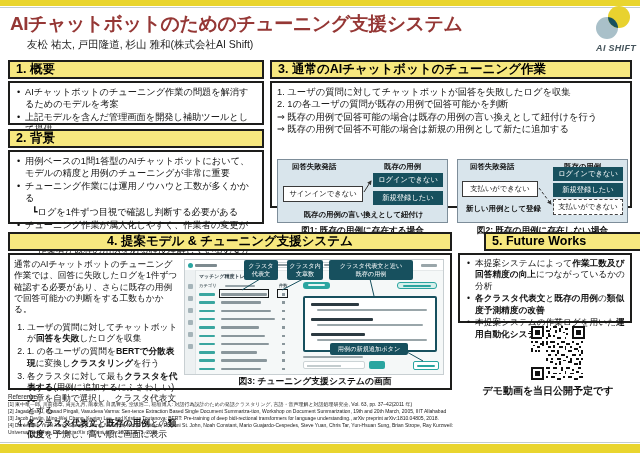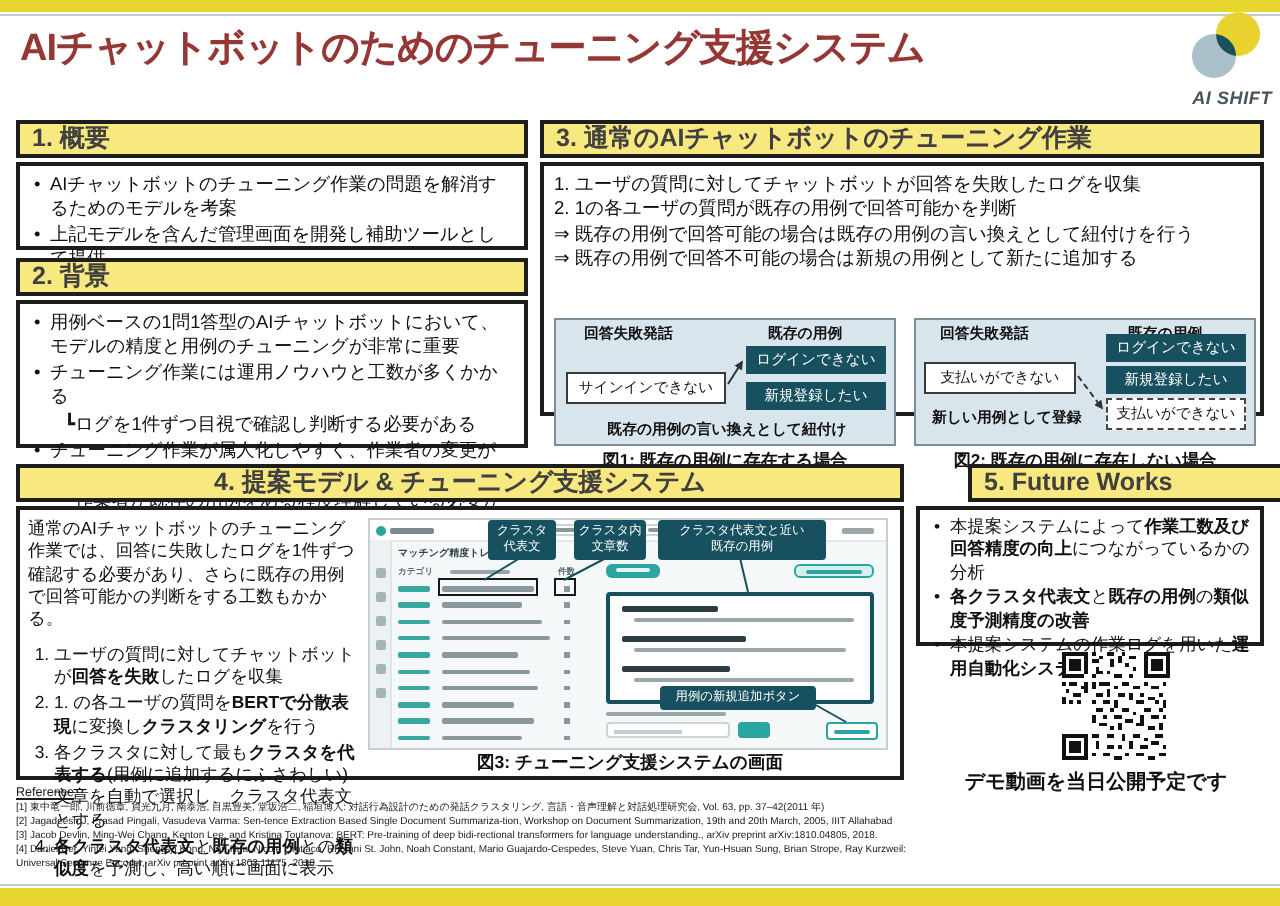--- a/index.html
+++ b/index.html
@@ -4,21 +4,21 @@
 <style>
   html,body{margin:0;padding:0;}
   body{width:640px;height:453px;background:#eef0f0;font-family:"Liberation Sans","DejaVu Sans",sans-serif;}
   .poster{position:relative;width:640px;height:453px;background:#ffffff;overflow:hidden;}
   .bar{position:absolute;left:0;width:640px;background:#e9d52f;}
   .hairline{position:absolute;left:0;width:640px;height:1px;background:#c2cdd0;}
   .title{position:absolute;left:10px;top:11px;font-size:19px;font-weight:bold;color:#953735;letter-spacing:-0.5px;}
   .authors{position:absolute;left:27px;top:38px;font-size:10.5px;color:#222;}
   .logo{position:absolute;left:588px;top:5px;width:48px;text-align:right;}
   .logo .lt{font-size:9px;font-weight:bold;font-style:italic;color:#46555c;margin-top:-2px;letter-spacing:0.3px;}
-  .sec-h{position:absolute;box-sizing:border-box;background:#f7e87f;border:2px solid #1d1d1b;font-weight:bold;font-size:12.5px;line-height:13px;padding:1px 6px;color:#404040;}
+  .sec-h{position:absolute;box-sizing:border-box;background:#f7e87f;border:2px solid #1d1d1b;font-weight:bold;font-size:12.5px;line-height:13px;padding:1px 6px;color:#000000;}
   .sec-b{position:absolute;box-sizing:border-box;background:#fff;border:2px solid #1d1d1b;padding:3px 5px;font-size:9.2px;color:#111;}
   .li{position:relative;padding-left:10px;font-size:9.2px;line-height:1.32;margin-bottom:1px;}
   .li::before{content:"•";position:absolute;left:2px;}
   .li.sub{padding-left:17px;}
   .li.sub::before{content:"";}
   .s3line{font-size:9.3px;line-height:1.34;}
   .figrow{display:flex;gap:9px;margin-top:23px;}
   .figcol{width:171px;}
   .panel{position:relative;width:171px;height:64px;background:#d9e5ec;border:1px solid #7d8d99;box-sizing:border-box;}
   .plabel{position:absolute;font-size:7.4px;font-weight:bold;color:#111;}
@@ -76,20 +76,21 @@
 </style>
 </head>
 <body>
 
 <div class="poster">
 
   <div class="bar" style="top:0;height:6px;"></div>
   <div class="hairline" style="top:7px;"></div>
 
   <div class="title">AIチャットボットのためのチューニング支援システム</div>
+  <div class="authors">友松 祐太, 戸田隆道, 杉山 雅和(株式会社AI Shift)</div>
   <div class="logo">
     <svg width="48" height="36" viewBox="0 0 48 36">
       <defs>
           <clipPath id="lc">
             <circle cx="19" cy="23" r="11"></circle>
           </clipPath>
         </defs>
       <circle cx="19" cy="23" r="11" fill="#a9c0c9"></circle>
       <circle cx="31" cy="12" r="11" fill="#e8d22f"></circle>
       <circle cx="31" cy="12" r="11" fill="#17505e" clip-path="url(#lc)"></circle>

